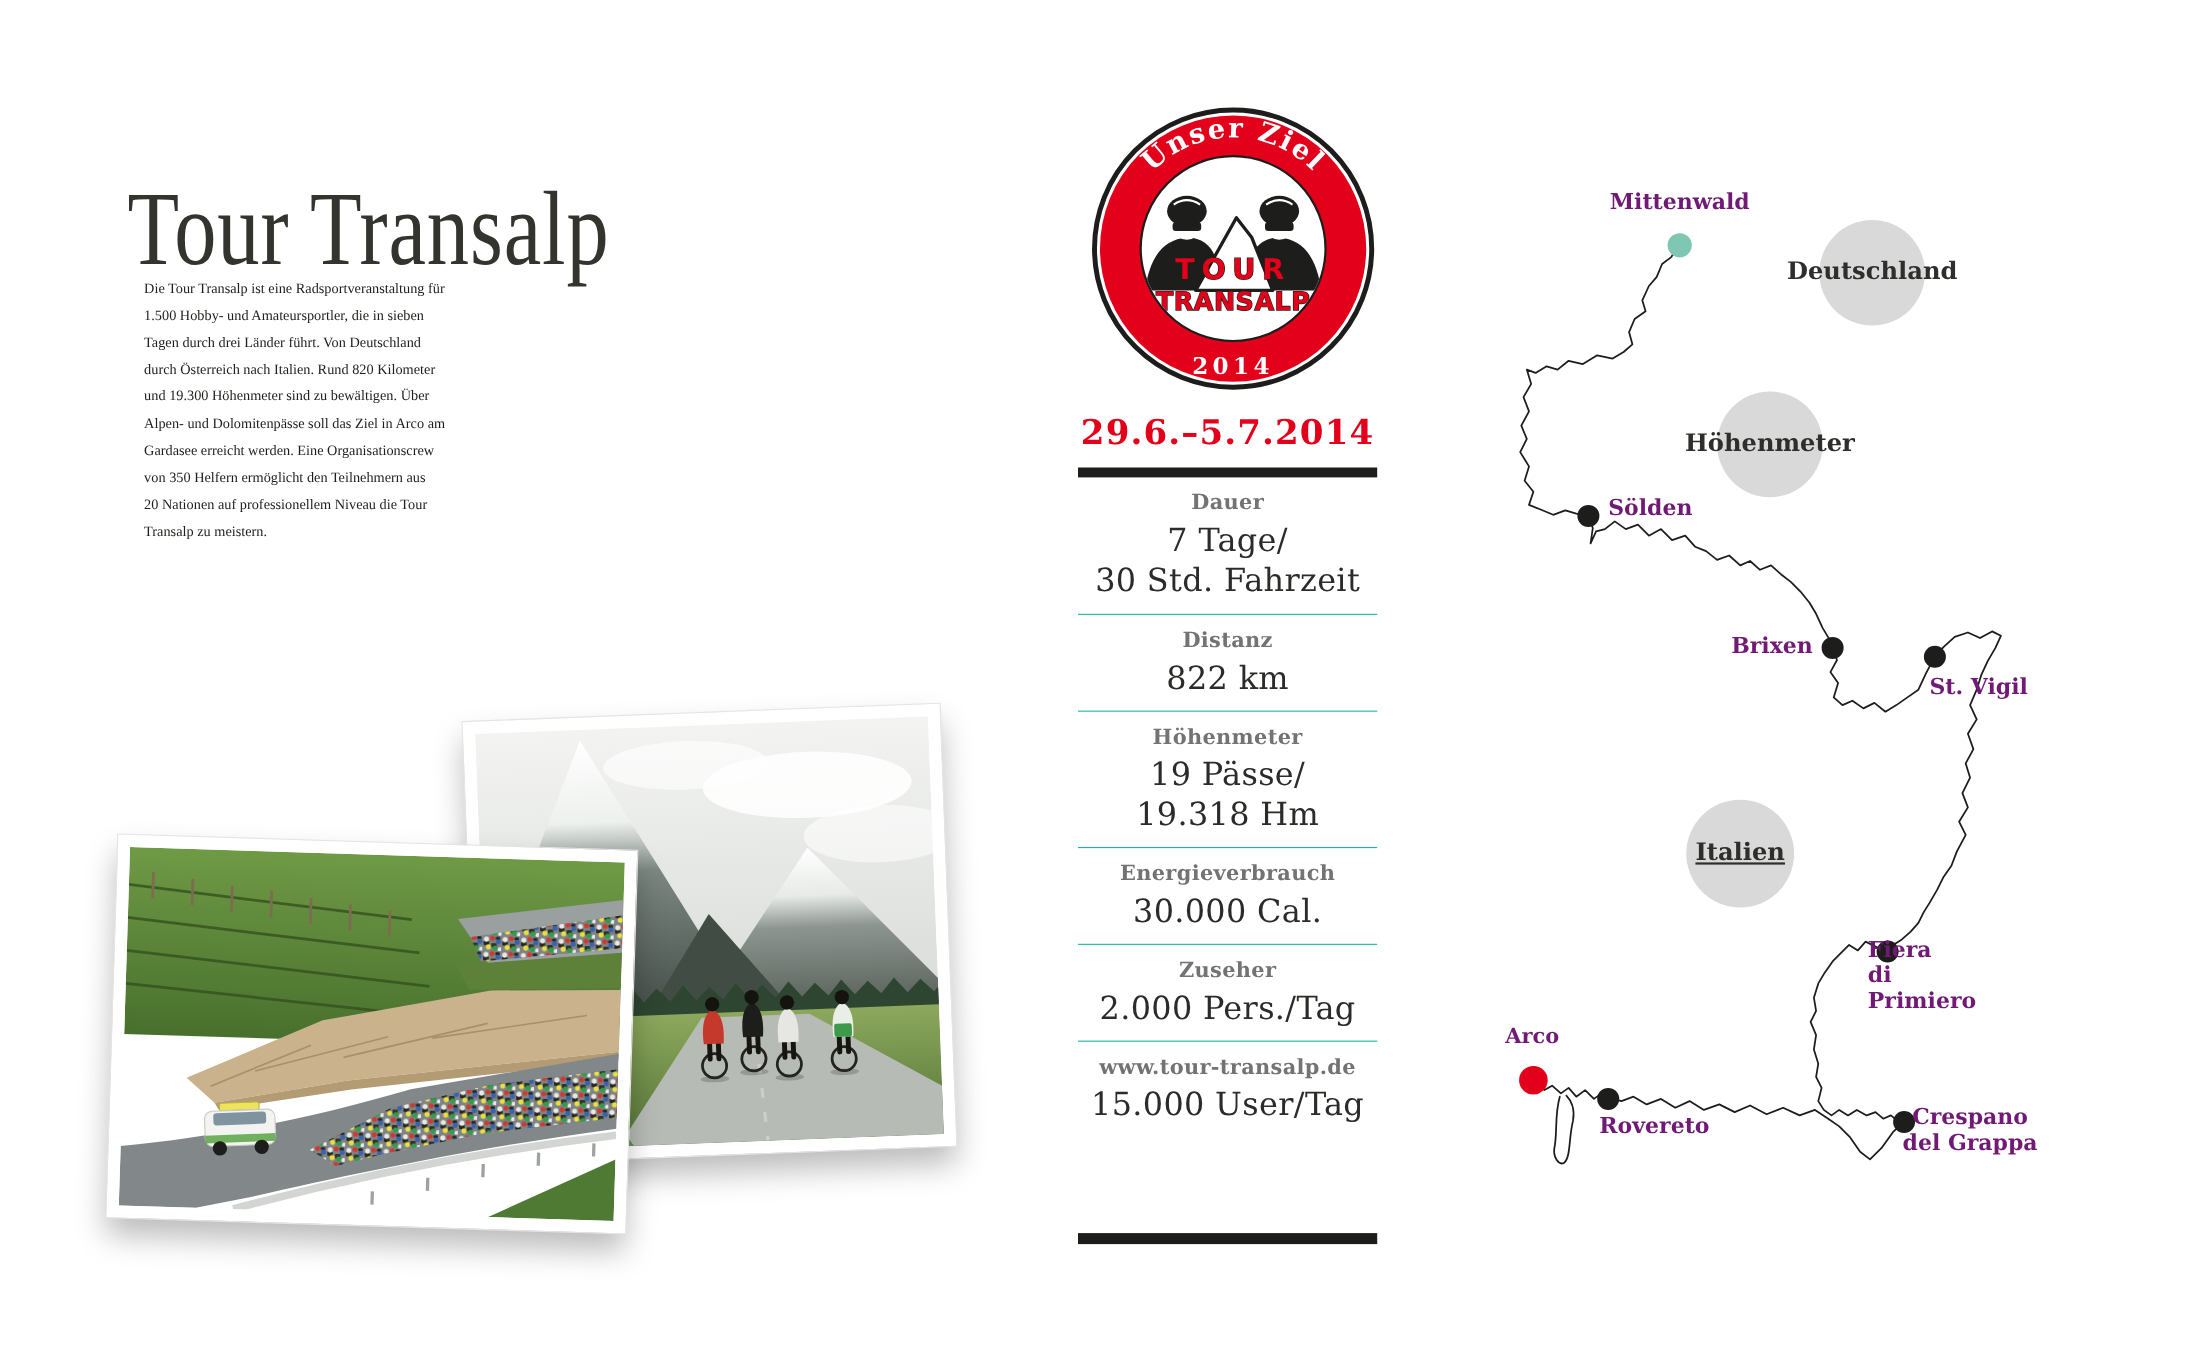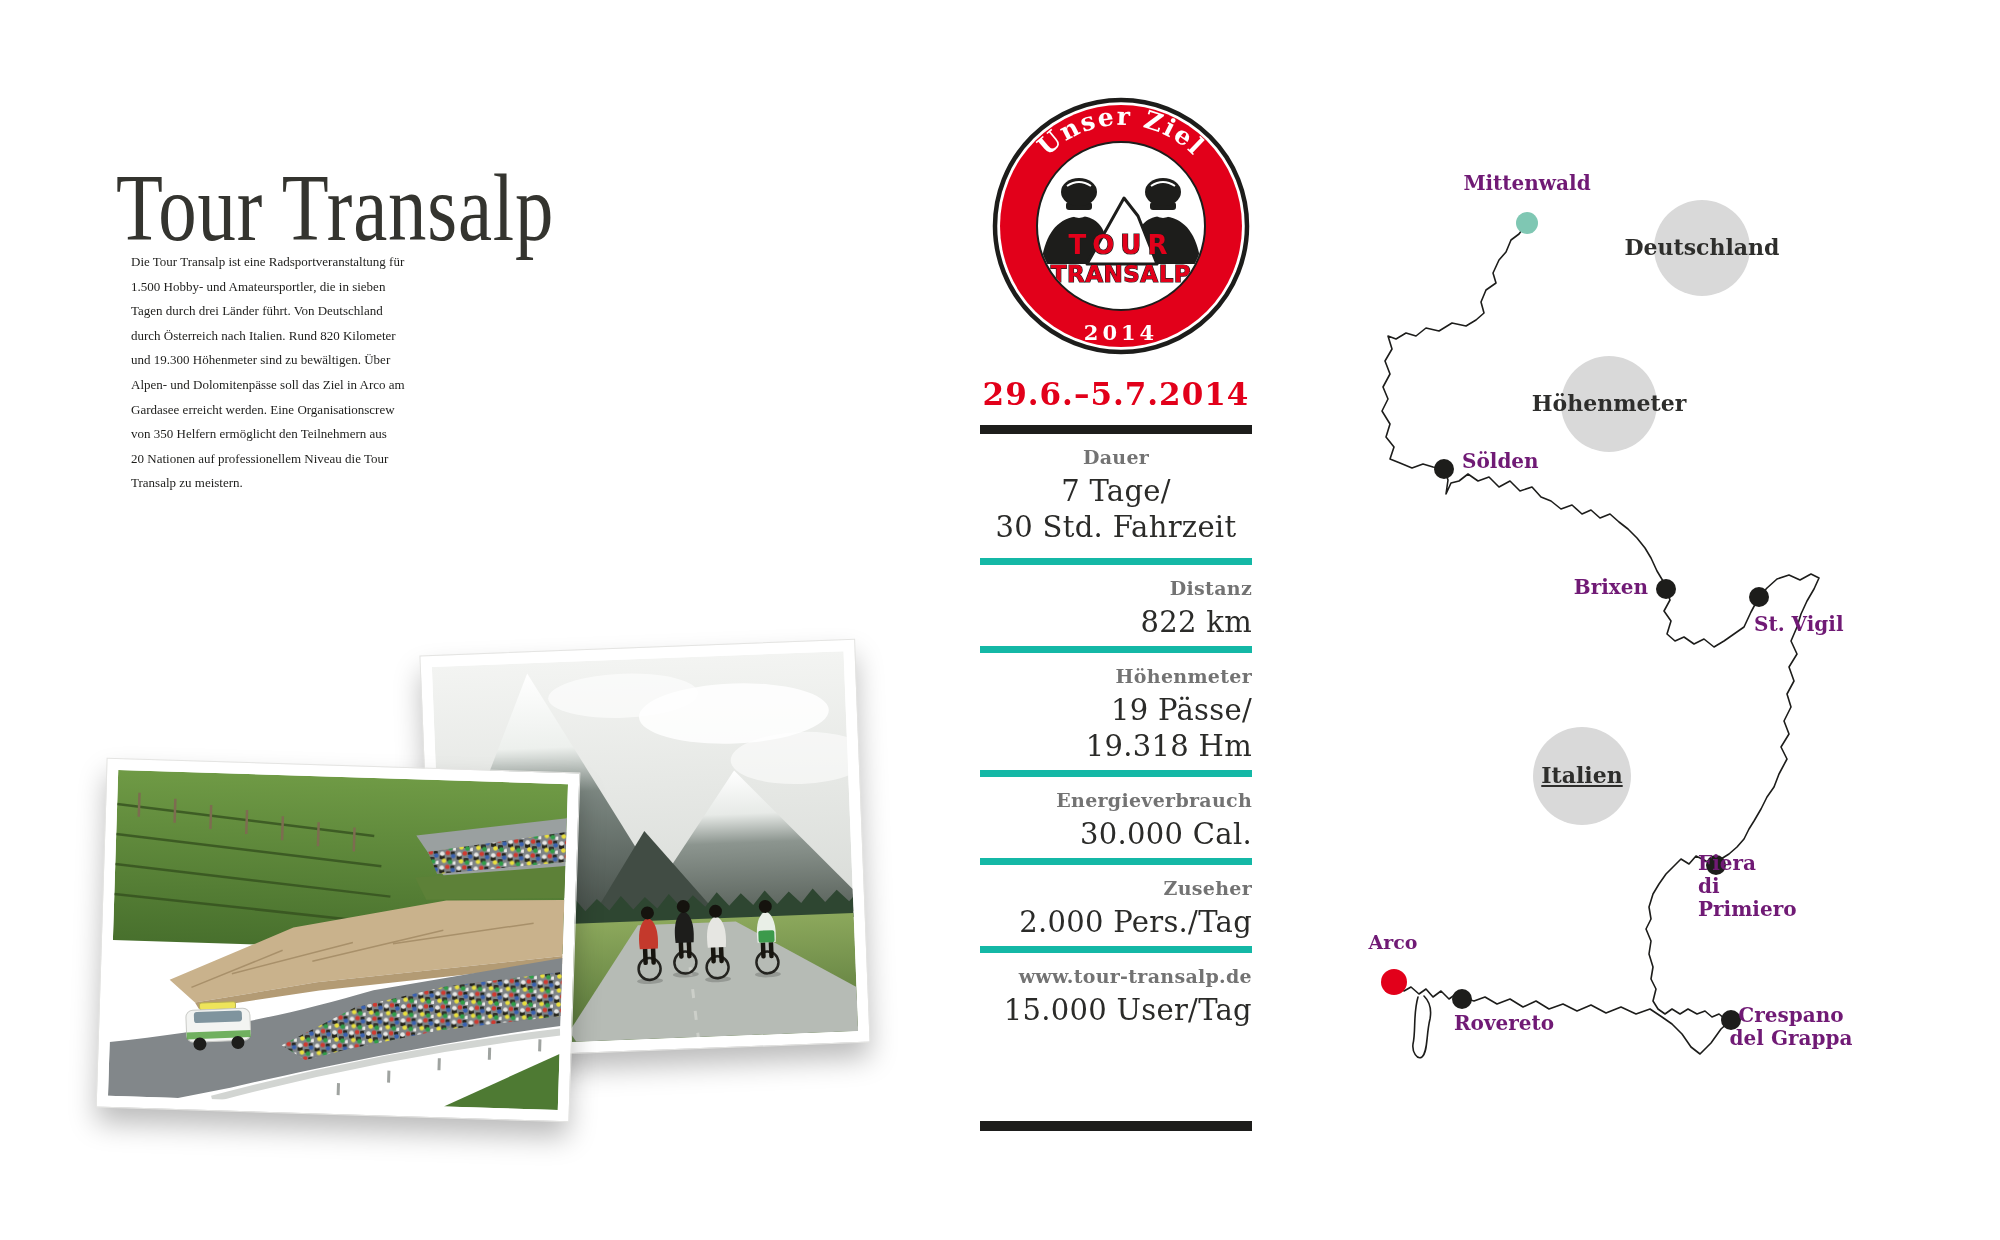--- a/index.html
+++ b/index.html
@@ -21,21 +21,21 @@
   .badge-svg{position:absolute;left:991px;top:96px;width:260px;height:260px;}
   
   .date{position:absolute;left:980px;top:376px;width:272px;text-align:center;
         font-size:31px;font-weight:bold;letter-spacing:1px;color:#e2001a;}
   .bar{position:absolute;left:980px;width:272px;background:#1d1d1b;}
   .bar-top{top:425px;height:9px;}
   .bar-bottom{top:1121px;height:10px;}
   .stats{position:absolute;left:980px;top:434px;width:272px;}
   .stat-row{box-sizing:border-box;height:88px;padding-top:11px;text-align:center;}
   .stat-row.tall{height:124px;}
-  .stat-row + .stat-row{border-top:7px solid #14b8a6;text-align:right;}
+  .stat-row + .stat-row{border-top:1px solid #14b8a6;}
   .stat-label{font-size:19px;font-weight:bold;line-height:24px;letter-spacing:.3px;margin-bottom:4px;color:#737373;}
   .stat-value{font-size:29px;line-height:36px;letter-spacing:.3px;color:#2b2b29;}
   
   .map{position:absolute;left:1320px;top:130px;width:580px;height:1000px;}
   .route-svg{position:absolute;left:0;top:0;}
   .country-bubble{position:absolute;border-radius:50%;background:#d9d9d9;}
   .country-label{position:absolute;text-align:center;font-size:22px;line-height:32px;font-weight:bold;color:#2e2e2c;}
   .city-dot{position:absolute;border-radius:50%;}
   .city-label{position:absolute;font-size:20px;font-weight:bold;line-height:23px;color:#701a75;white-space:pre-line;}
   .city-label.big{font-size:19px;line-height:30px;}

